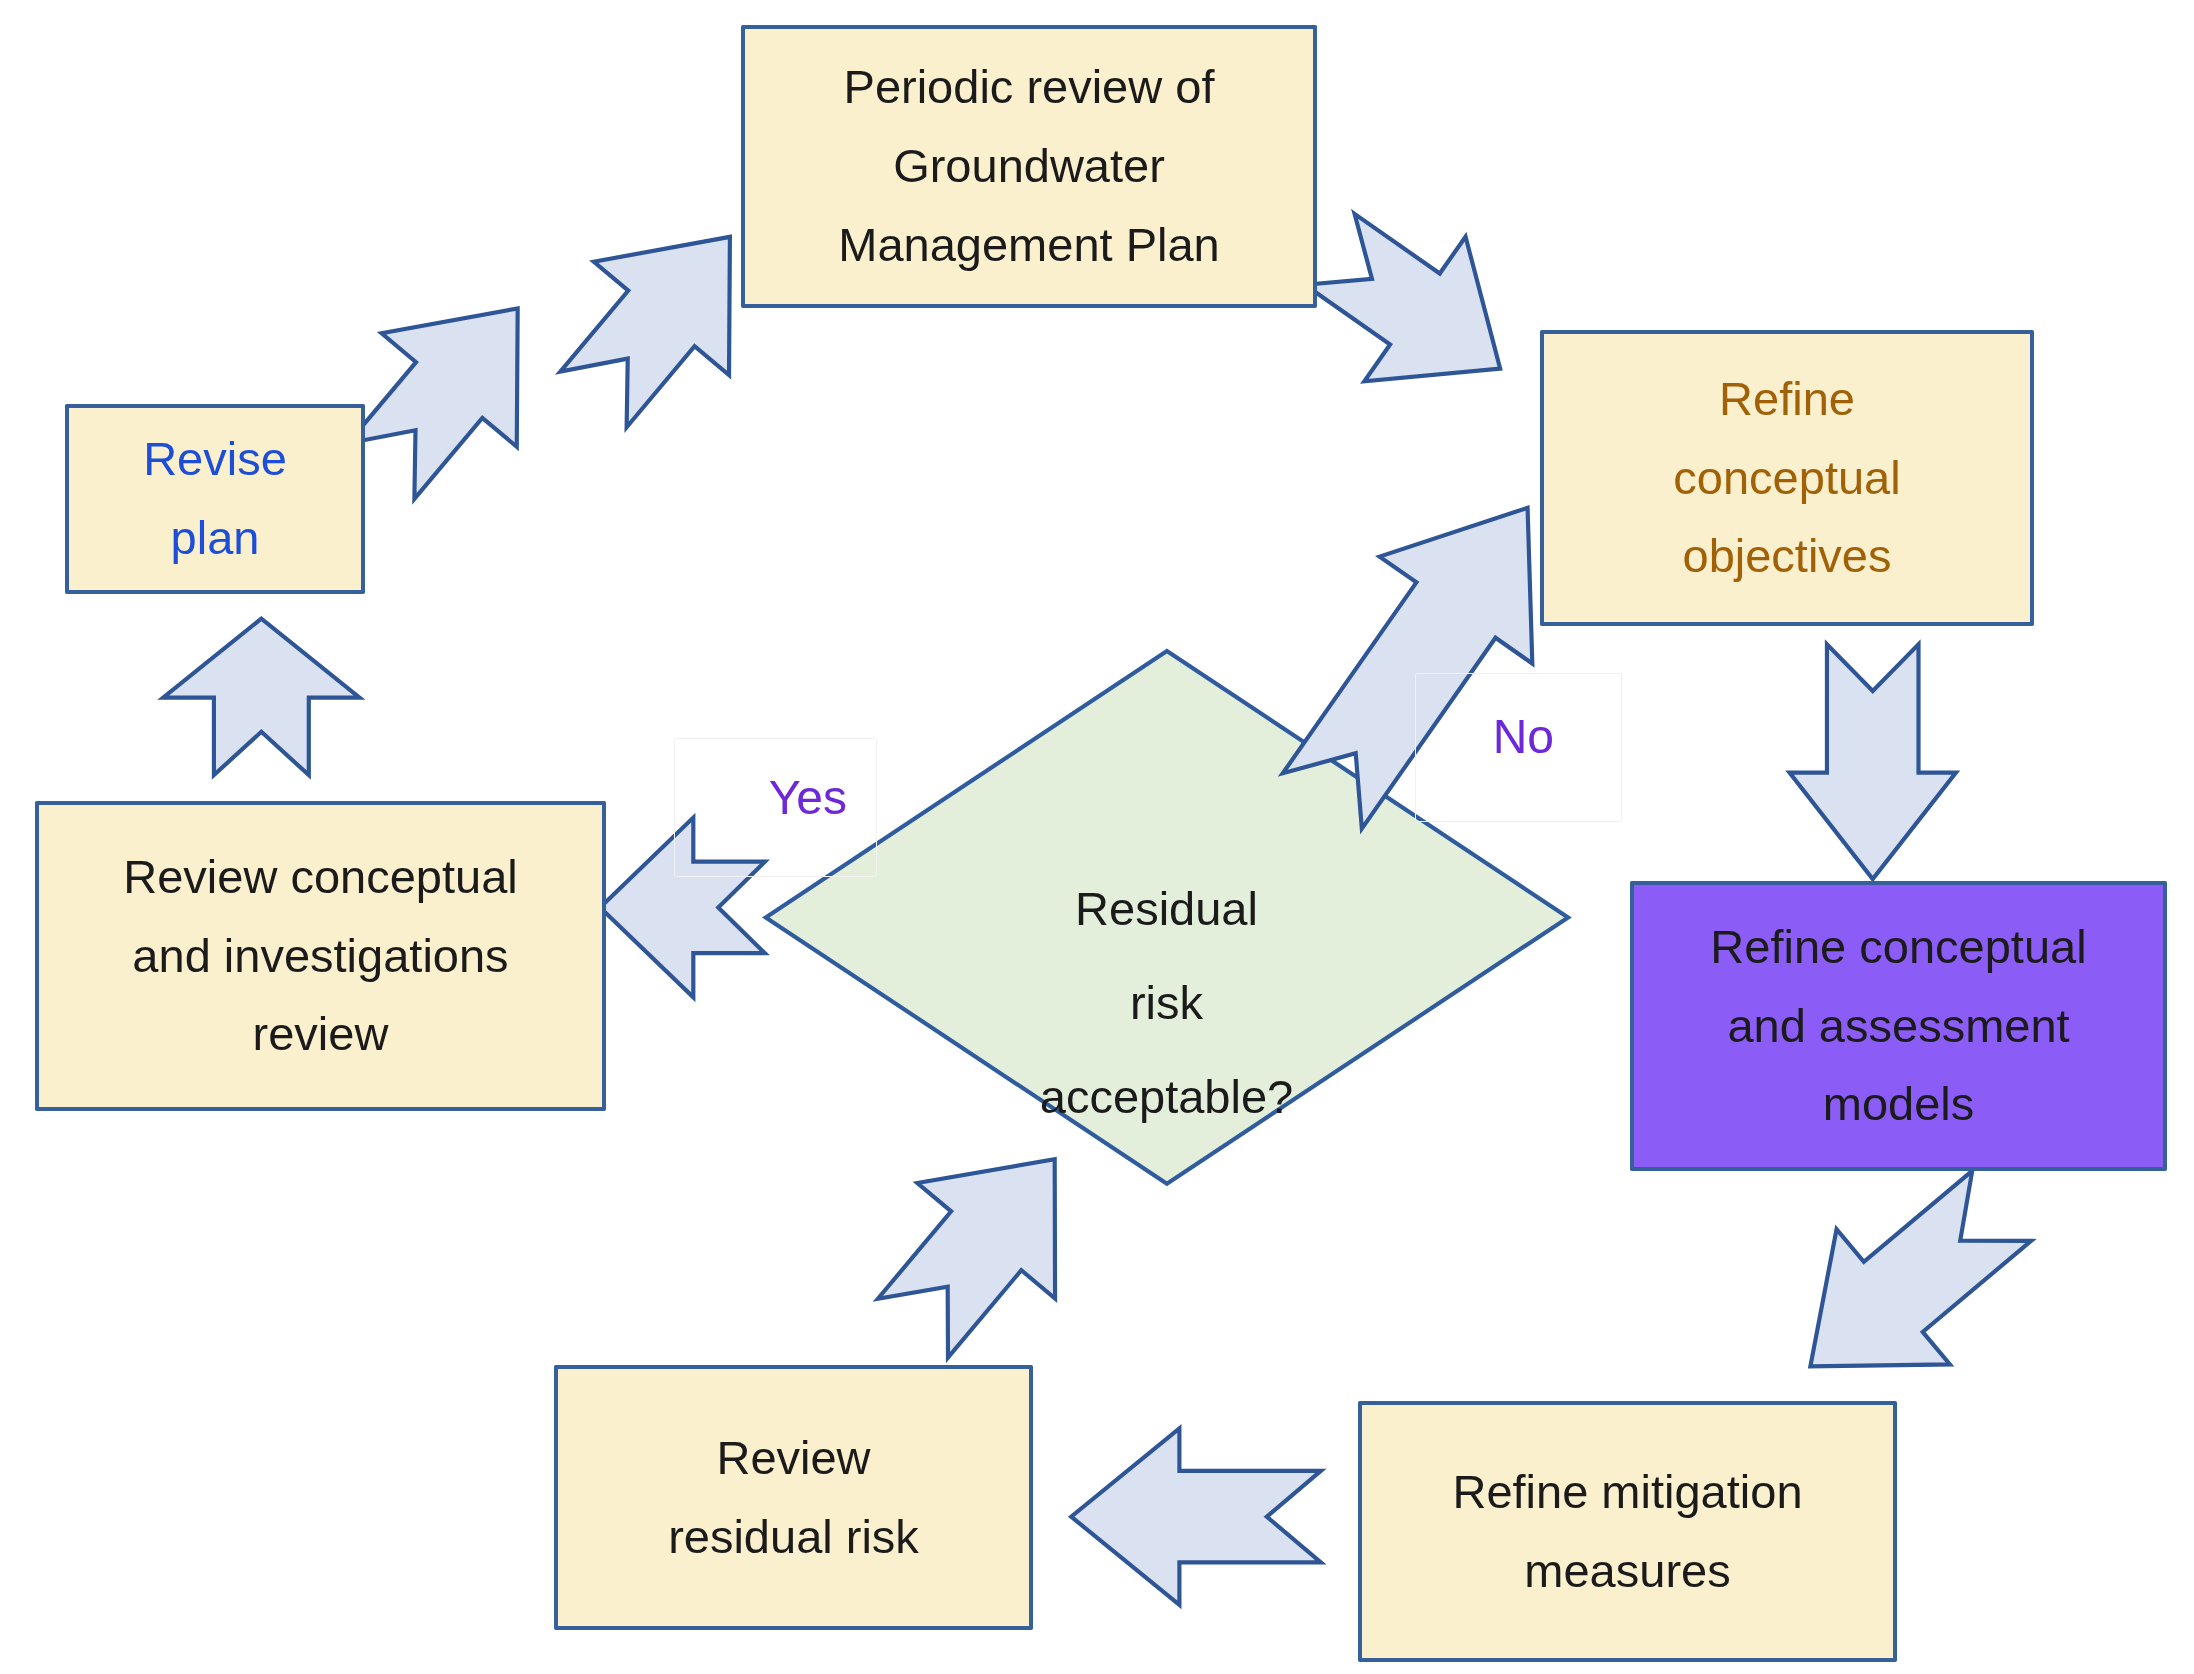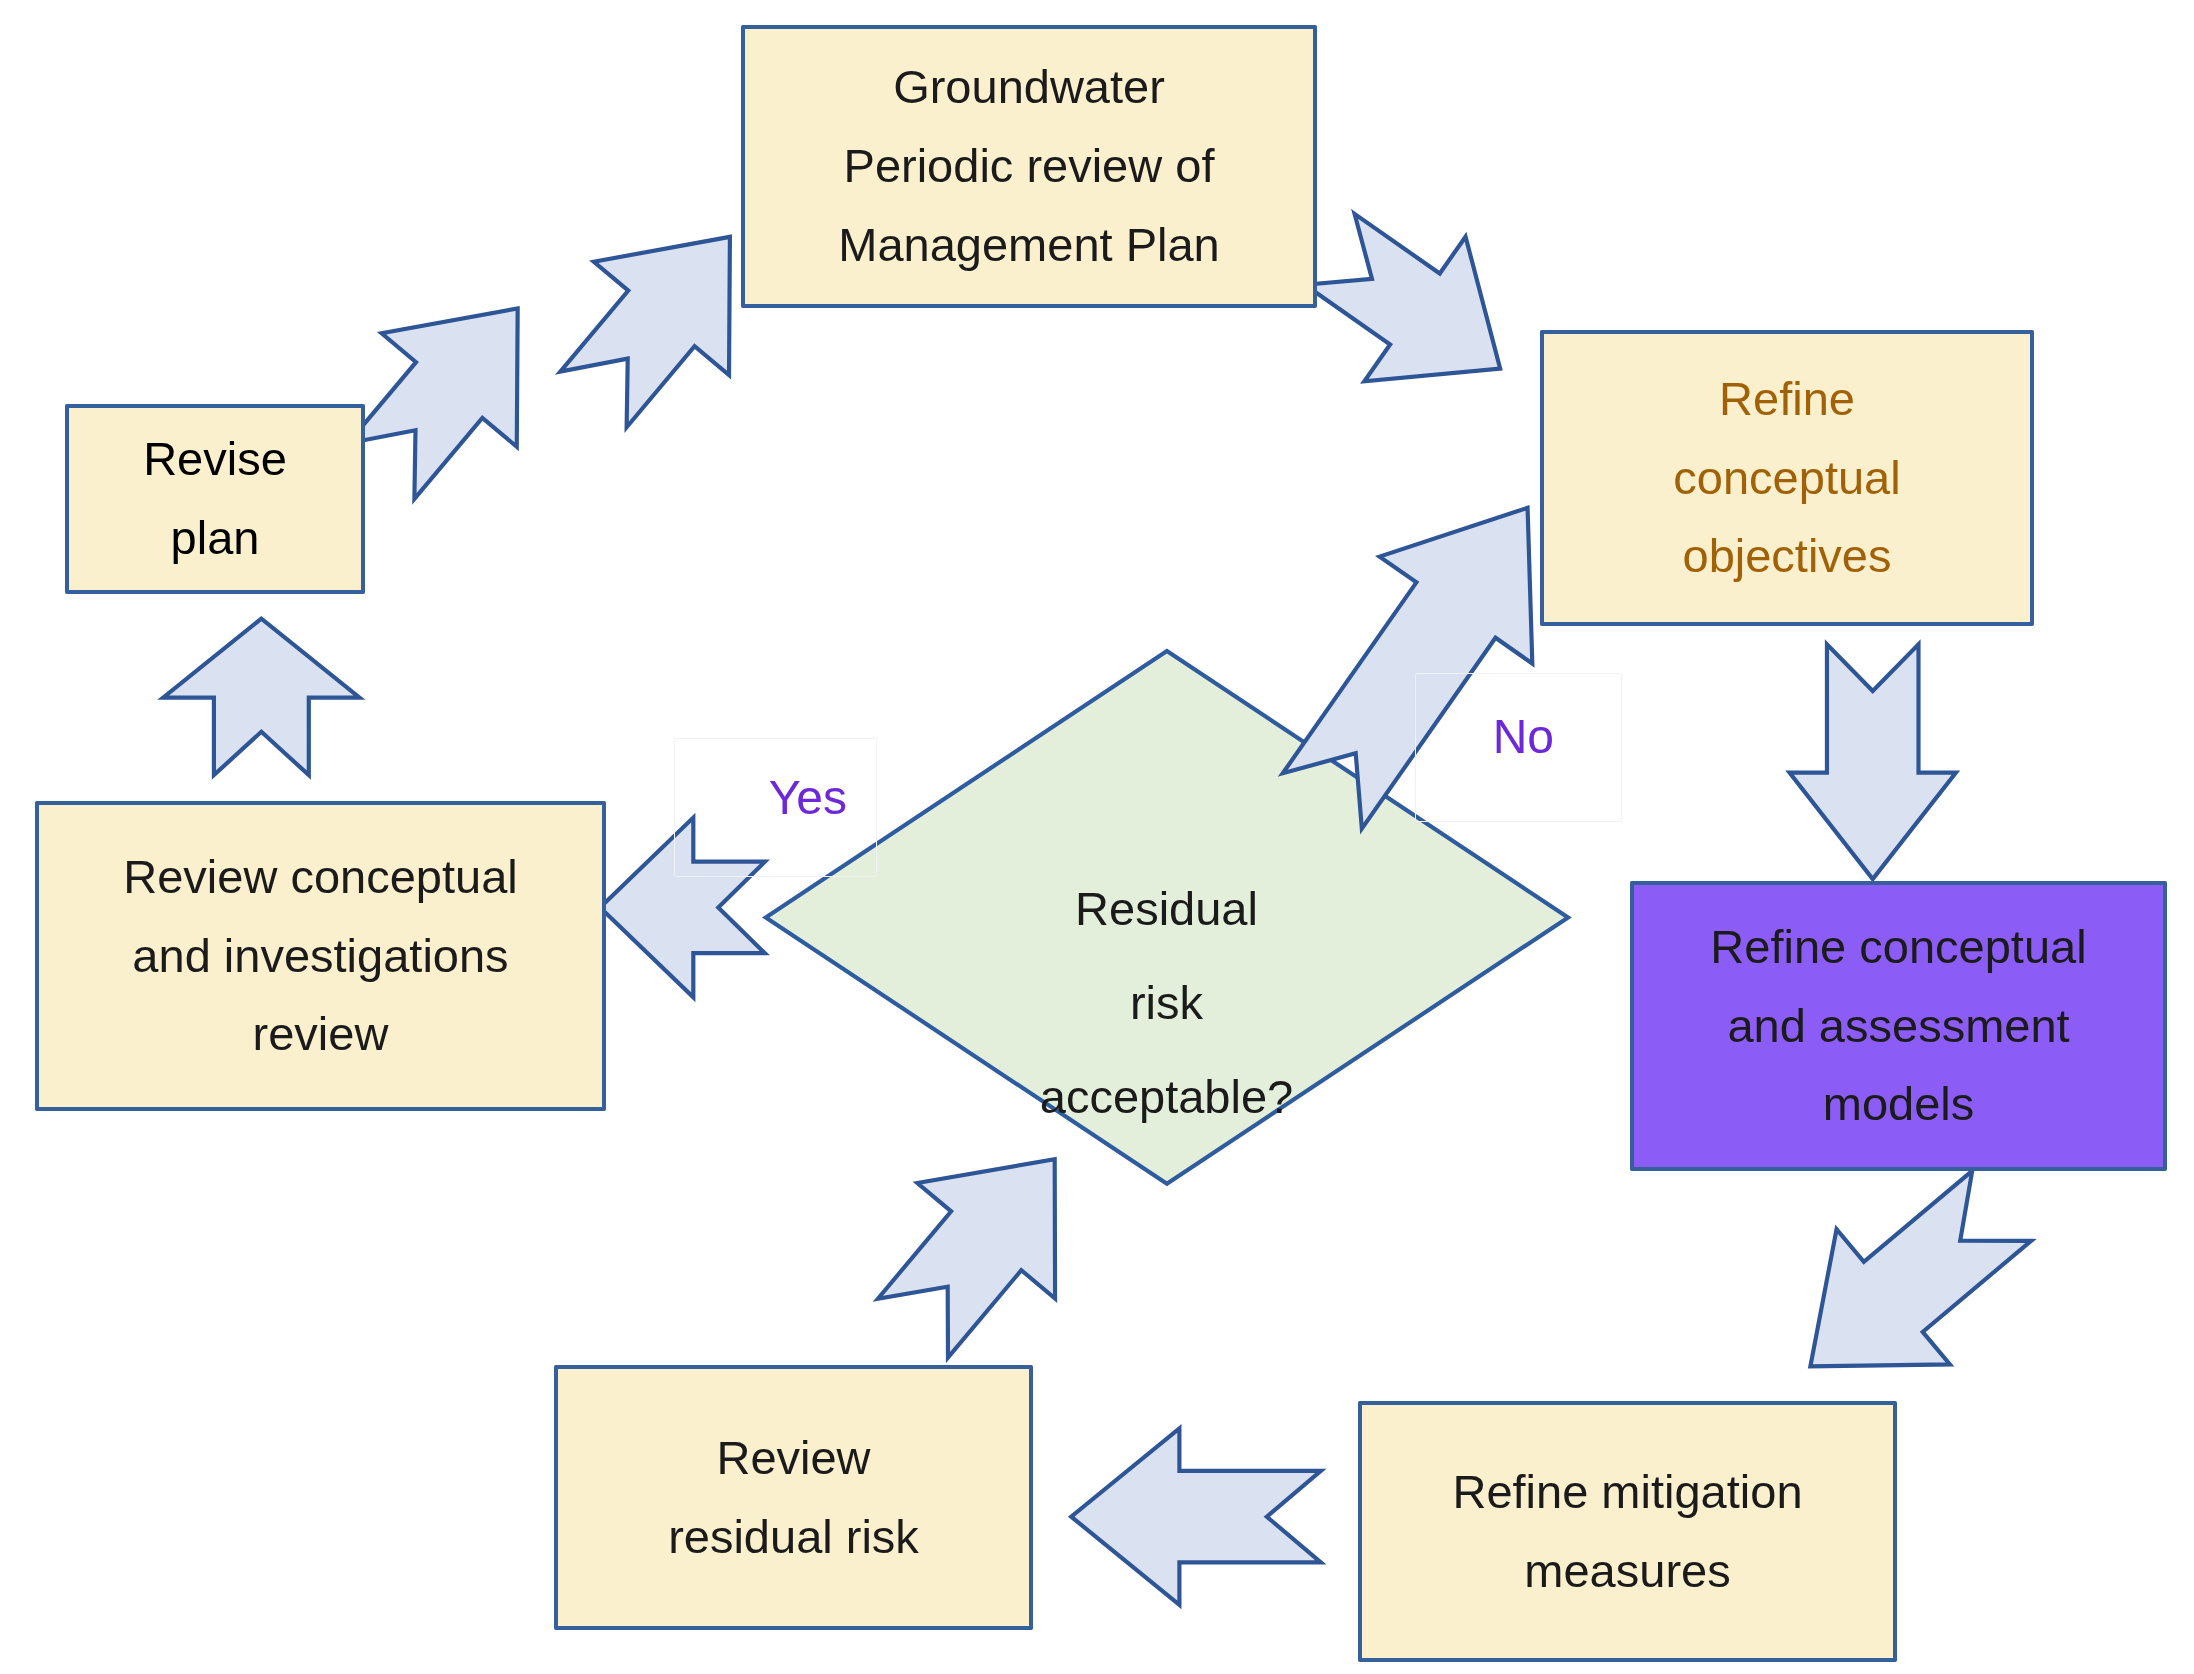--- a/index.html
+++ b/index.html
@@ -95,22 +95,22 @@
         <polygon points="0,-55 86,-55 86,-108 198,0 86,108 86,55 0,55 56,0" transform="translate(820 1090) rotate(180) translate(-99 0)" fill="#dae1f1" stroke="#2e5596" stroke-width="5" stroke-linejoin="miter" stroke-miterlimit="8"></polygon>
         <polygon points="0,-57 93,-57 93,-118 188,0 93,118 93,57 0,57 52,0" transform="translate(314 837) rotate(-90) translate(-94 0)" fill="#dae1f1" stroke="#2e5596" stroke-width="5" stroke-linejoin="miter" stroke-miterlimit="8"></polygon>
         <polygon points="0,-58 280,-58 280,-112 430,0 280,112 280,58 0,58 70,0" transform="translate(1712 786) rotate(-55) translate(-215 0)" fill="#dae1f1" stroke="#2e5596" stroke-width="5" stroke-linejoin="miter" stroke-miterlimit="8"></polygon>
       </g>
   </svg>
 
   <div class="faint-box" id="faint-yes"></div>
   <div class="faint-box" id="faint-no"></div>
 
   <div class="node" id="n-periodic" style="background: rgb(251, 240, 206); border-color: rgb(53, 96, 155); color: rgb(27, 27, 27);">
+    <span class="ln">Periodic review of</span>
     <span class="ln">Groundwater</span>
-    <span class="ln">Periodic review of</span>
     <span class="ln">Management Plan</span>
   </div>
 
   <div class="node" id="n-objectives" style="background: rgb(251, 240, 206); border-color: rgb(53, 96, 155); color: #a16207;">
     <span class="ln">Refine</span>
     <span class="ln">conceptual</span>
     <span class="ln">objectives</span>
   </div>
 
   <div class="node" id="n-models" style="background: #8b5cf6; border-color: rgb(53, 96, 155); color: rgb(27, 27, 27);">
@@ -128,21 +128,21 @@
     <span class="ln">Review</span>
     <span class="ln">residual risk</span>
   </div>
 
   <div class="node" id="n-monitoring" style="background: rgb(251, 240, 206); border-color: rgb(53, 96, 155); color: rgb(27, 27, 27);">
     <span class="ln">Review conceptual</span>
     <span class="ln">and investigations</span>
     <span class="ln">review</span>
   </div>
 
-  <div class="node" id="n-revise" style="background: rgb(251, 240, 206); border-color: rgb(53, 96, 155); color: #000000;">
+  <div class="node" id="n-revise" style="background: rgb(251, 240, 206); border-color: rgb(53, 96, 155); color: #1d4ed8;">
     <span class="ln">Revise</span>
     <span class="ln">plan</span>
   </div>
 
   <div id="decision-text">
     <span class="ln">Residual</span>
     <span class="ln">risk</span>
     <span class="ln">acceptable?</span>
   </div>
 

